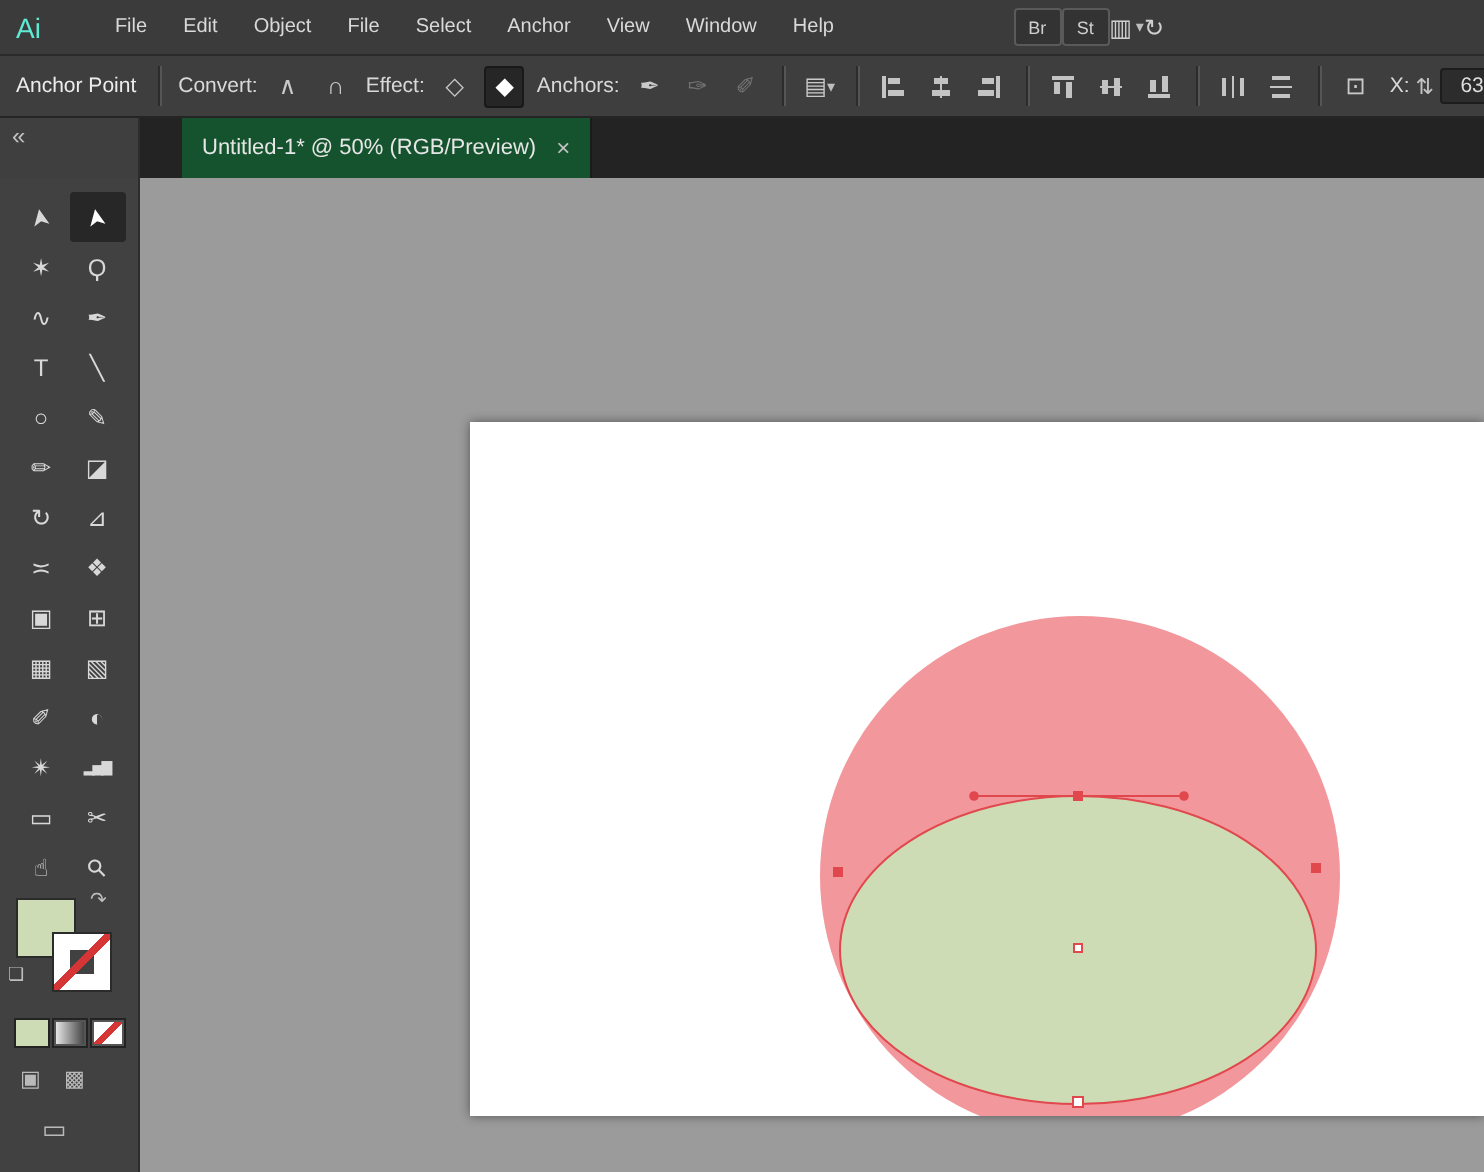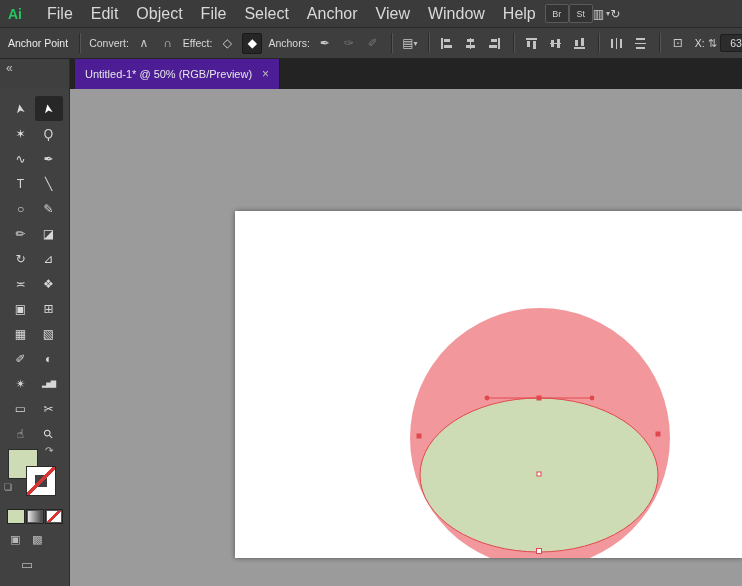--- a/index.html
+++ b/index.html
@@ -2,22 +2,22 @@
 <html><head>
 <meta charset="utf-8">
 <style>
   html,body{margin:0;padding:0;background:#222;}
   #stage{position:relative;width:742px;height:586px;overflow:hidden;
     font-family:"Liberation Sans","DejaVu Sans",sans-serif;background:#404040;
     -webkit-font-smoothing:antialiased;}
   
   #menubar{position:absolute;left:0;top:0;width:742px;height:28px;background:#3b3b3b;
     border-bottom:1px solid #2a2a2a;display:flex;align-items:center;padding:0 8px;box-sizing:border-box;}
-  #app-logo{color:#22c55e;font-weight:bold;font-size:14px;margin-right:16px;}
-  .menu-item{color:#d9d9d9;font-size:16px;padding:3px 9px;cursor:default;}
+  #app-logo{color:#5eead4;font-weight:normal;font-size:14px;margin-right:28px;}
+  .menu-item{color:#d9d9d9;font-size:10px;padding:3px 9px;cursor:default;}
   #menu-right{margin-left:auto;margin-right:152px;display:flex;align-items:center;gap:0;}
   .mini-app-btn{width:22px;height:17px;background:#333;border:1px solid #5a5a5a;border-radius:2px;
     color:#cfcfcf;font-size:9px;display:flex;align-items:center;justify-content:center;}
   .mini-icon{color:#cfcfcf;font-size:12px;display:flex;align-items:center;gap:2px;}
   .caret{font-size:8px;color:#bdbdbd;}
   
   #controlbar{position:absolute;left:0;top:28px;width:742px;height:31px;background:#3e3e3e;
     border-bottom:1px solid #252525;display:flex;align-items:center;gap:6px;padding:0 8px;
     box-sizing:border-box;font-size:10.5px;color:#c6c6c6;white-space:nowrap;}
   .cb-label{color:#d9d9d9;}
@@ -29,21 +29,21 @@
   .cbtn.dim{opacity:.38;}
   .cbtn svg{display:block;}
   .xfield{display:flex;align-items:center;gap:3px;margin-left:2px;}
   #x-value-box{width:50px;height:16px;background:#2c2c2c;border:1px solid #1d1d1d;border-radius:2px;
     color:#dedede;font-size:10.5px;display:flex;align-items:center;justify-content:center;}
   
   #tabbar{position:absolute;left:0;top:59px;width:742px;height:30px;background:#232323;display:flex;align-items:stretch;}
   #panel-collapse-zone{width:70px;background:#3f3f3f;border-right:1px solid #2d2d2d;
     display:flex;align-items:flex-start;padding:2px 0 0 6px;box-sizing:border-box;}
   #panel-collapse{color:#c2c2c2;font-size:12px;}
-  #doc-tab{margin-left:5px;background:#4c1d95;display:flex;align-items:center;gap:10px;
+  #doc-tab{margin-left:21px;background:#14532d;display:flex;align-items:center;gap:10px;
     padding:0 10px;font-size:11px;color:#e6e6e6;border-right:1px solid #1c1c1c;}
   #tab-close{color:#c2c2c2;font-size:12px;}
   #tab-filler{flex:1;background:#232323;}
   
   #toolpanel{position:absolute;left:0;top:89px;width:70px;height:497px;background:#414141;
     border-right:1px solid #2d2d2d;box-sizing:border-box;padding-top:7px;}
   #tool-grid{width:56px;margin:0 auto;display:flex;flex-wrap:wrap;}
   .tool{width:28px;height:25px;display:flex;align-items:center;justify-content:center;
     color:#d8d8d8;font-size:12px;}
   .tool.active{background:#272727;border-radius:2px;color:#ffffff;}

